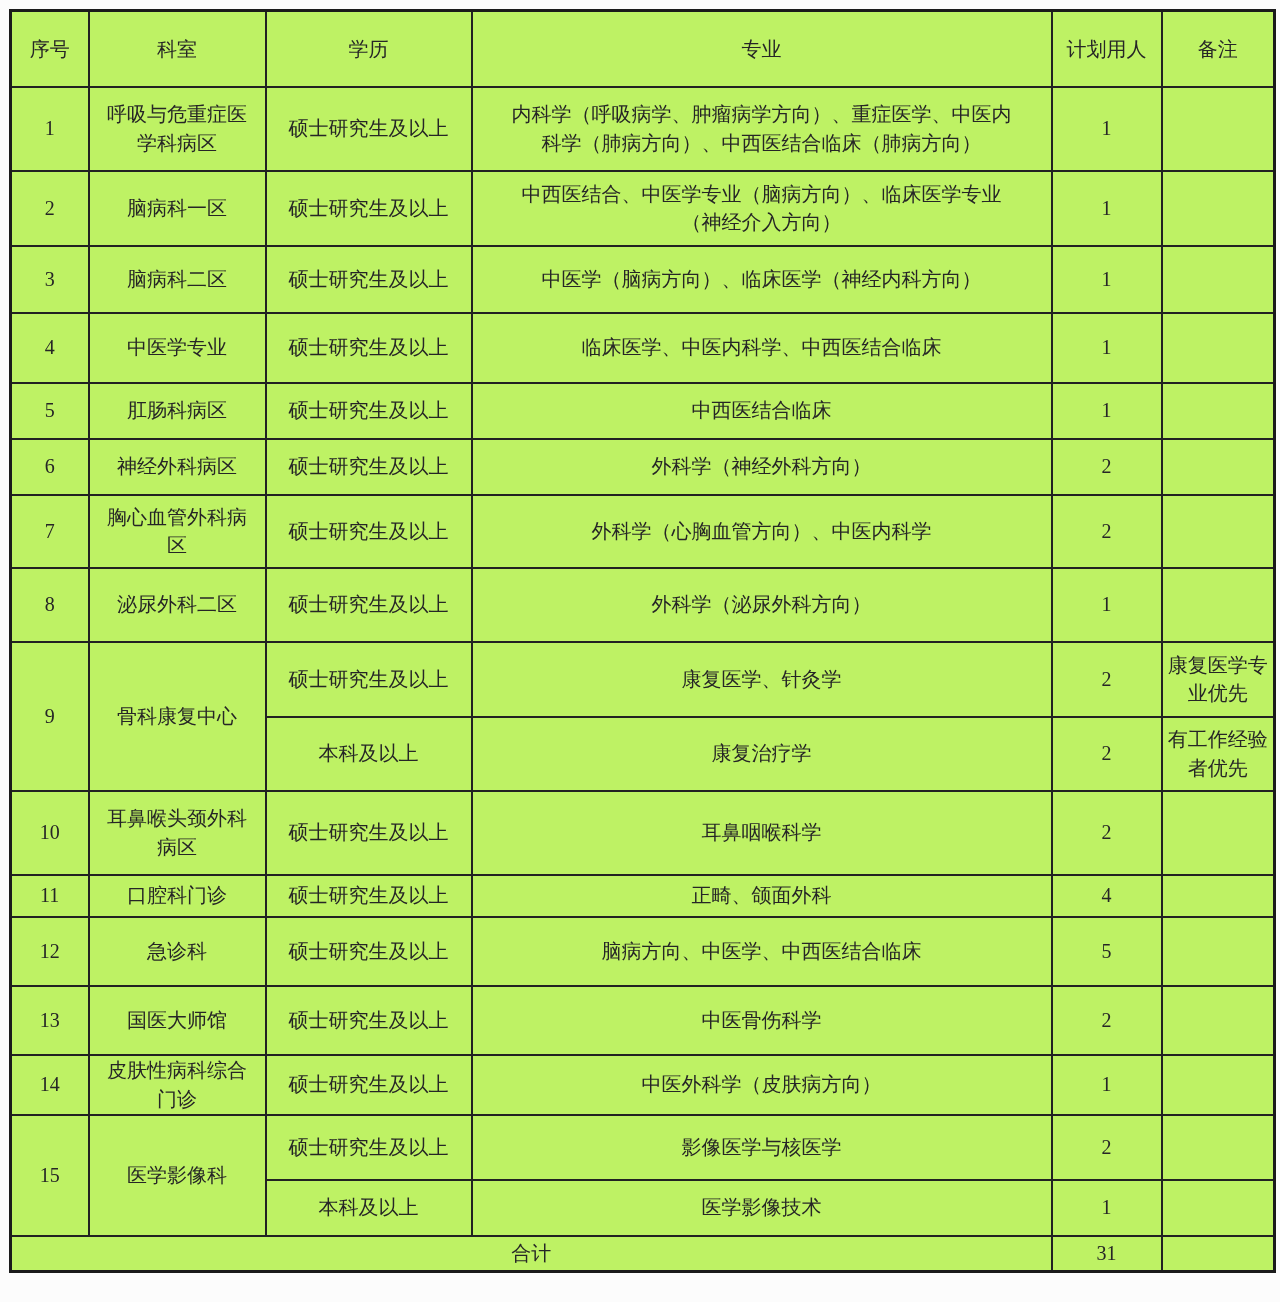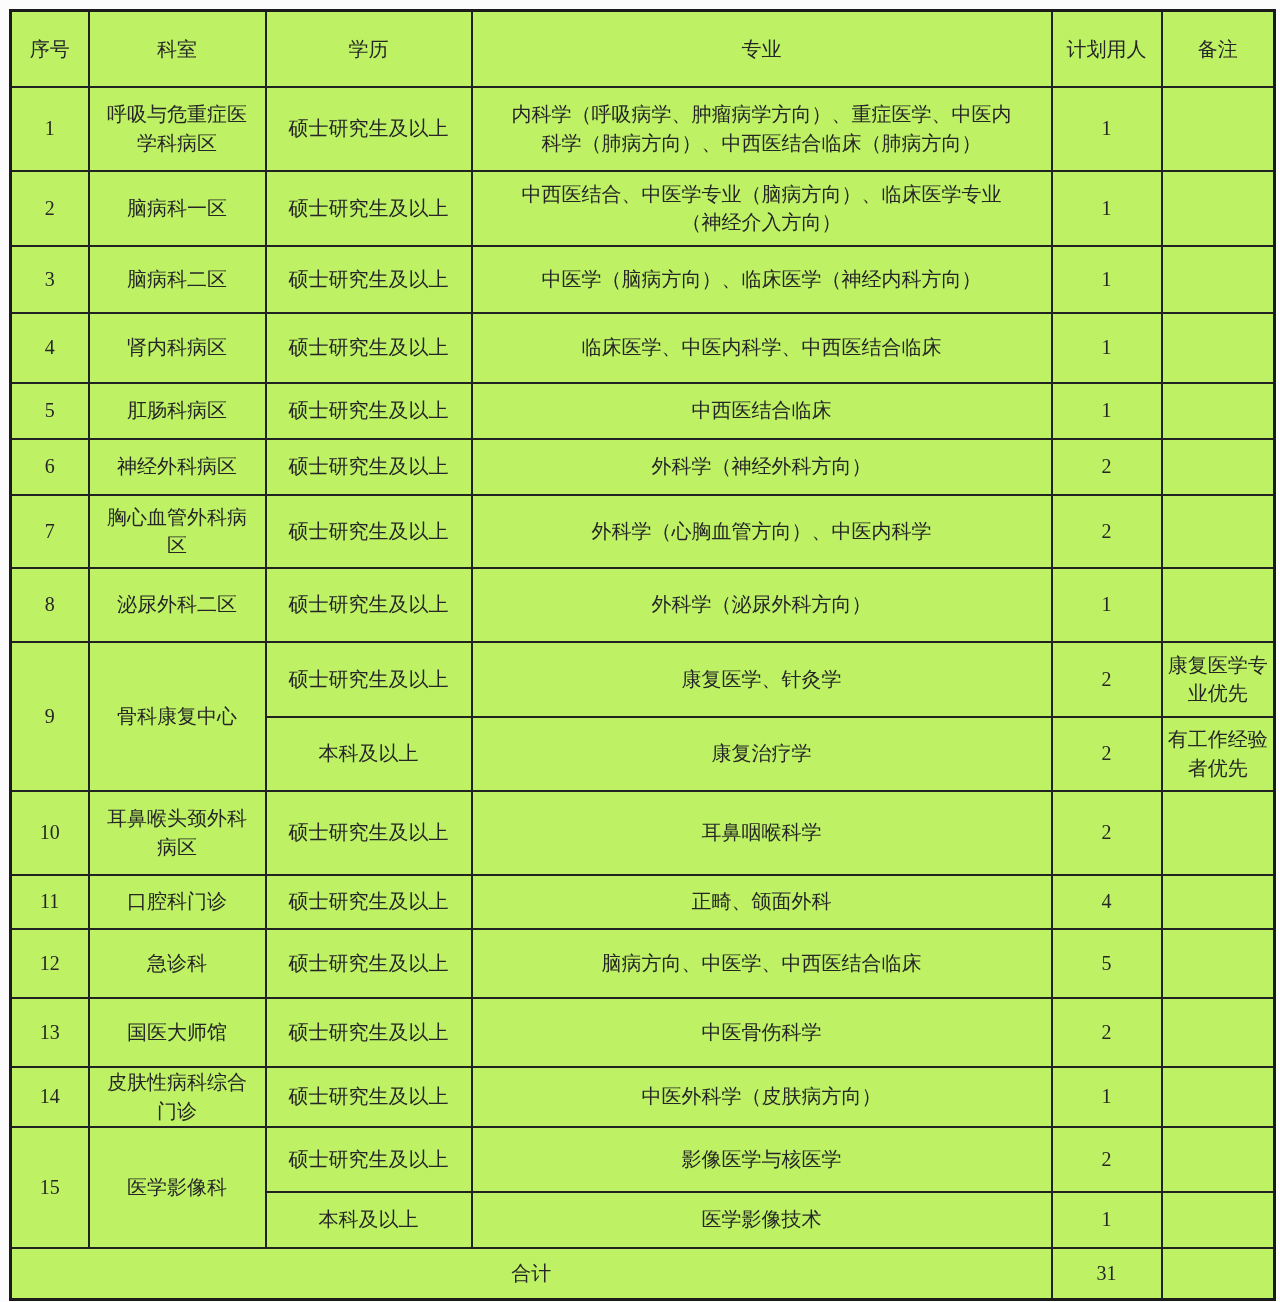--- a/index.html
+++ b/index.html
@@ -27,21 +27,21 @@
   col.c-dept{width:177px;}
   col.c-edu{width:206px;}
   col.c-major{width:580px;}
   col.c-count{width:110px;}
   col.c-remark{width:113px;}
   .td-dept{padding:0 12px;}
   .td-edu{padding:0 6px;}
   .td-major{padding:0 35px;}
   .td-remark{padding:0 3px;}
   thead tr{height:76px;}
-  tfoot tr{height:52px;}
+  tfoot tr{height:36px;}
 </style>
 </head>
 <body>
 
 <div class="page">
   <table>
     <colgroup>
       <col class="c-no">
       <col class="c-dept">
       <col class="c-edu">
@@ -79,21 +79,21 @@
         <tr style="height: 67px;">
           <td class="td-no">3</td>
           <td class="td-dept">脑病科二区</td>
           <td class="td-edu">硕士研究生及以上</td>
           <td class="td-major">中医学（脑病方向）、临床医学（神经内科方向）</td>
           <td class="td-count">1</td>
           <td class="td-remark"></td>
         </tr>
         <tr style="height: 70px;">
           <td class="td-no">4</td>
-          <td class="td-dept">肾内科病区</td>
+          <td class="td-dept">中医学专业</td>
           <td class="td-edu">硕士研究生及以上</td>
           <td class="td-major">临床医学、中医内科学、中西医结合临床</td>
           <td class="td-count">1</td>
           <td class="td-remark"></td>
         </tr>
         <tr style="height: 56px;">
           <td class="td-no">5</td>
           <td class="td-dept">肛肠科病区</td>
           <td class="td-edu">硕士研究生及以上</td>
           <td class="td-major">中西医结合临床</td>
@@ -139,21 +139,21 @@
           <td class="td-remark">有工作经验者优先</td>
         </tr>
         <tr style="height: 84px;">
           <td class="td-no">10</td>
           <td class="td-dept">耳鼻喉头颈外科病区</td>
           <td class="td-edu">硕士研究生及以上</td>
           <td class="td-major">耳鼻咽喉科学</td>
           <td class="td-count">2</td>
           <td class="td-remark"></td>
         </tr>
-        <tr style="height: 54px; padding-left: 26px;">
+        <tr style="height: 42px; padding-left: 26px;">
           <td class="td-no">11</td>
           <td class="td-dept">口腔科门诊</td>
           <td class="td-edu">硕士研究生及以上</td>
           <td class="td-major">正畸、颌面外科</td>
           <td class="td-count">4</td>
           <td class="td-remark"></td>
         </tr>
         <tr style="height: 69px;">
           <td class="td-no">12</td>
           <td class="td-dept">急诊科</td>

